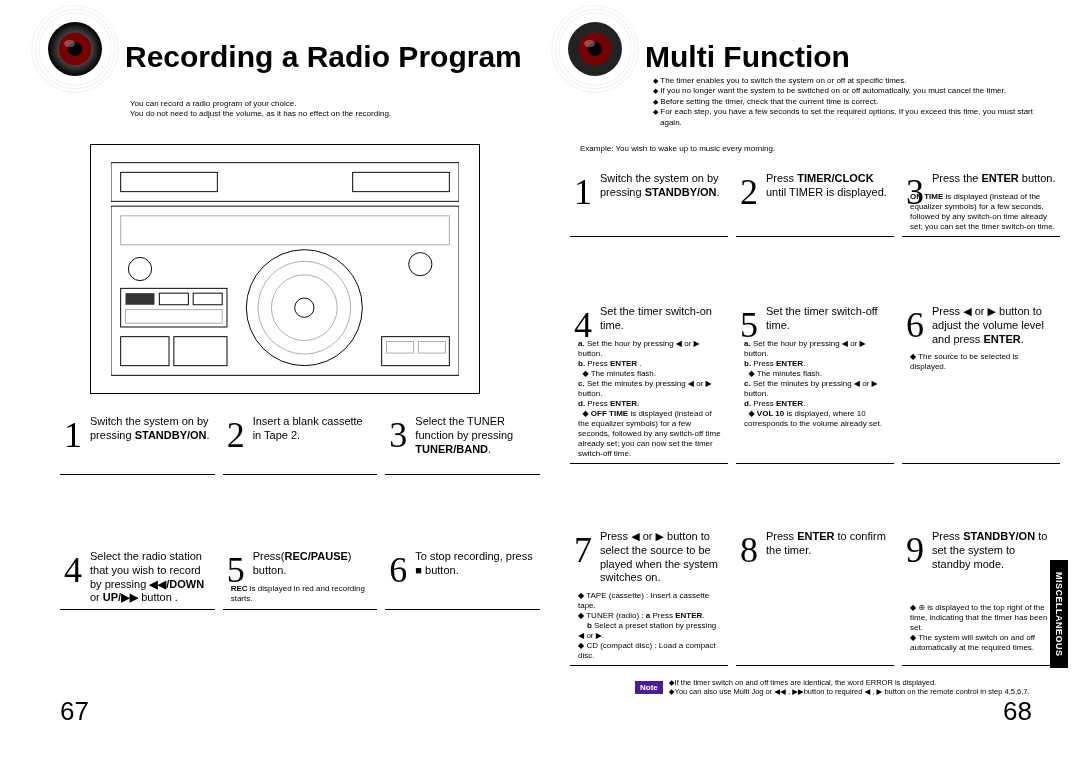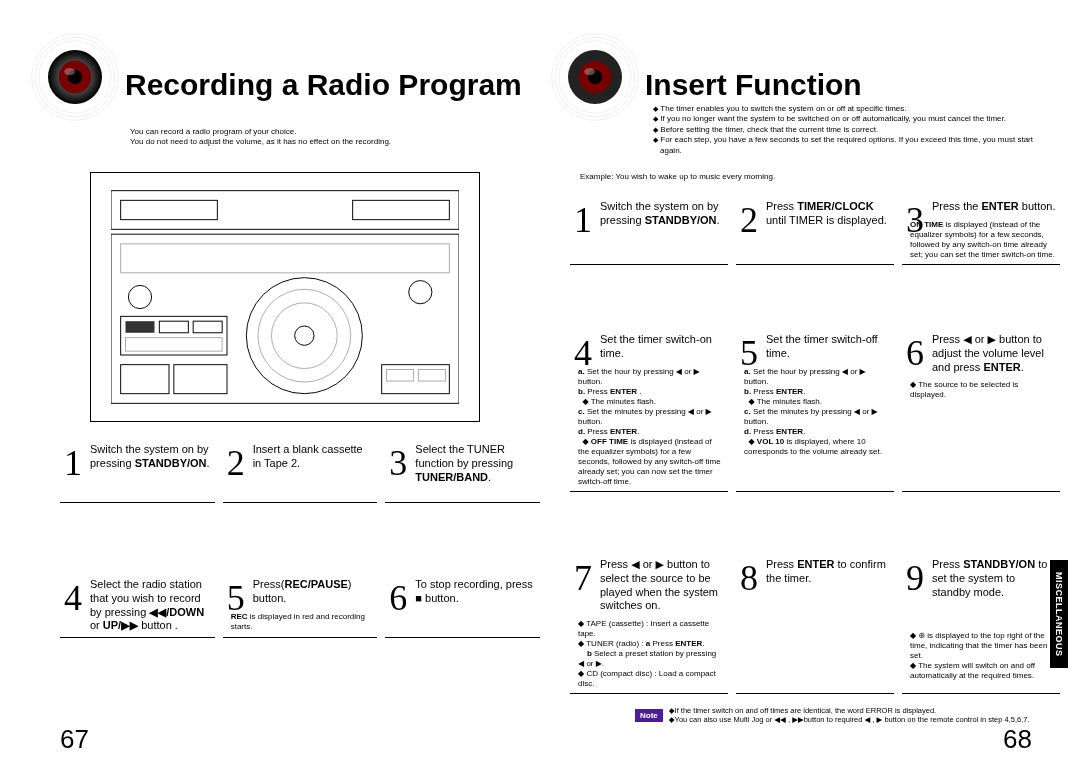--- a/index.html
+++ b/index.html
@@ -7,21 +7,21 @@
     padding: 0;
     font-family: Arial, Helvetica, sans-serif;
     background: #fff;
     width: 1080px;
     height: 763px;
     position: relative;
     overflow: hidden;
   }
   .page {
     position: absolute;
-    top: 32px;
+    top: 4px;
     width: 500px;
     height: 723px;
   }
   .page-left { left: 30px; }
   .page-right { left: 550px; }
   .speaker {
     position: absolute;
     left: 0;
     top: 0;
     width: 90px;
@@ -252,21 +252,21 @@
     <svg viewBox="0 0 100 100">
       <circle cx="50" cy="50" r="48" fill="none" stroke="#888" stroke-width="0.3" stroke-dasharray="1 1"></circle>
       <circle cx="50" cy="50" r="44" fill="none" stroke="#888" stroke-width="0.3" stroke-dasharray="1 1"></circle>
       <circle cx="50" cy="50" r="40" fill="none" stroke="#888" stroke-width="0.3" stroke-dasharray="1 1"></circle>
       <circle cx="50" cy="50" r="30" fill="#222"></circle>
       <circle cx="50" cy="50" r="18" fill="#700"></circle>
       <circle cx="50" cy="50" r="8" fill="#000"></circle>
       <ellipse cx="44" cy="44" rx="6" ry="4" fill="#fff" opacity="0.3"></ellipse>
     </svg>
   </div>
-  <div class="title">Insert Function</div>
+  <div class="title">Multi Function</div>
   <div class="intro" style="top:72px;">
     <ul>
       <li>The timer enables you to switch the system on or off at specific times.</li>
       <li>If you no longer want the system to be switched on or off automatically, you must cancel the timer.</li>
       <li>Before setting the timer, check that the current time is correct.</li>
       <li>For each step, you have a few seconds to set the required options. If you exceed this time, you must start again.</li>
     </ul>
   </div>
   <div class="example">
     <b>Example:</b> <span>You wish to wake up to music every morning.</span>

